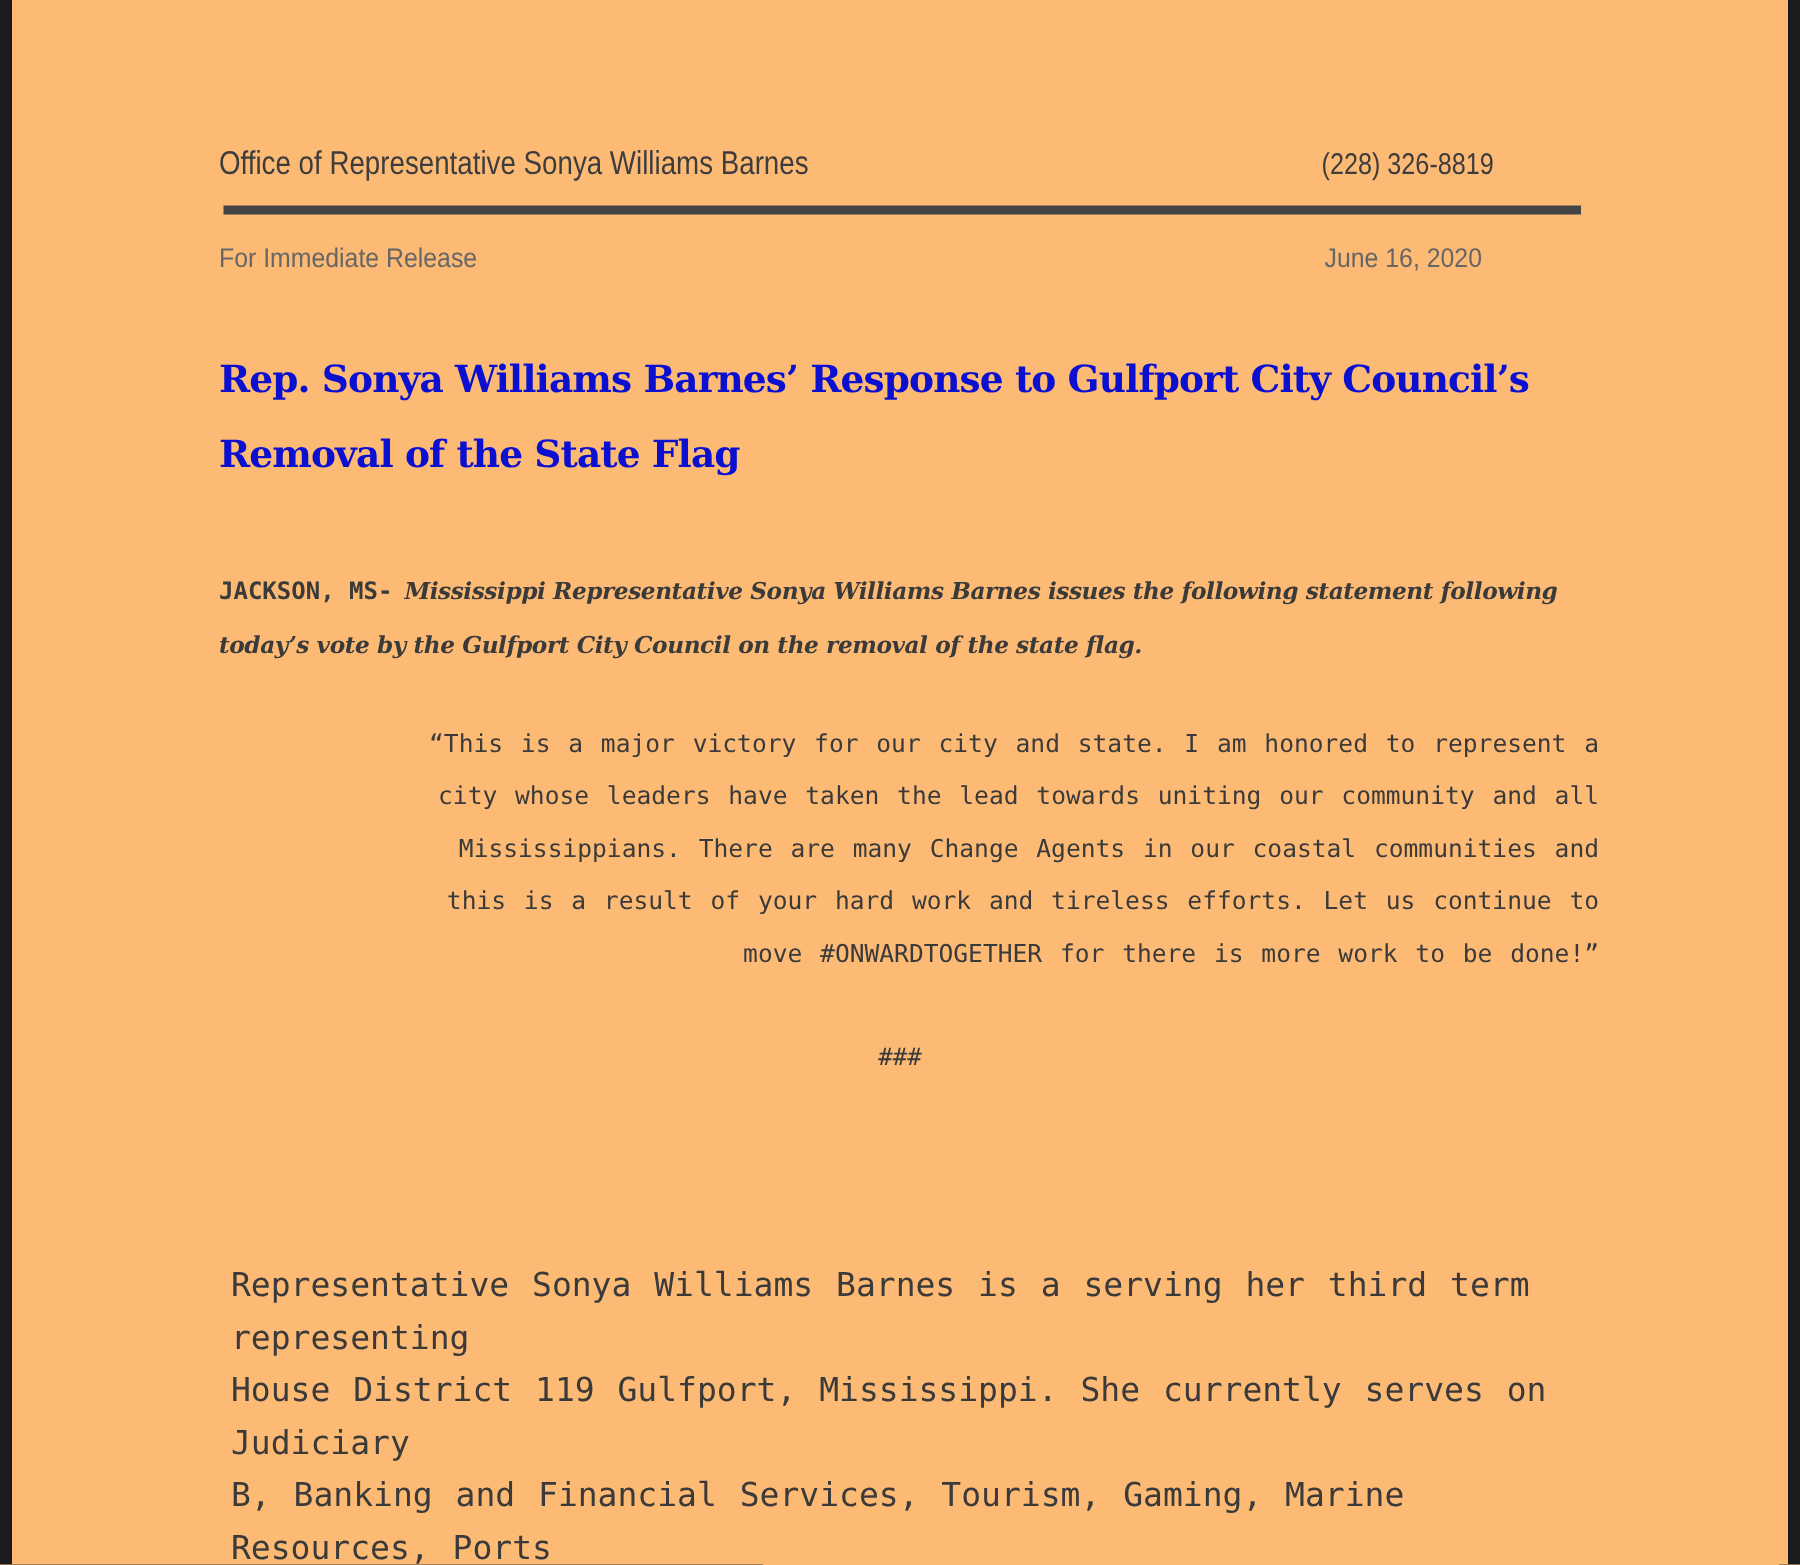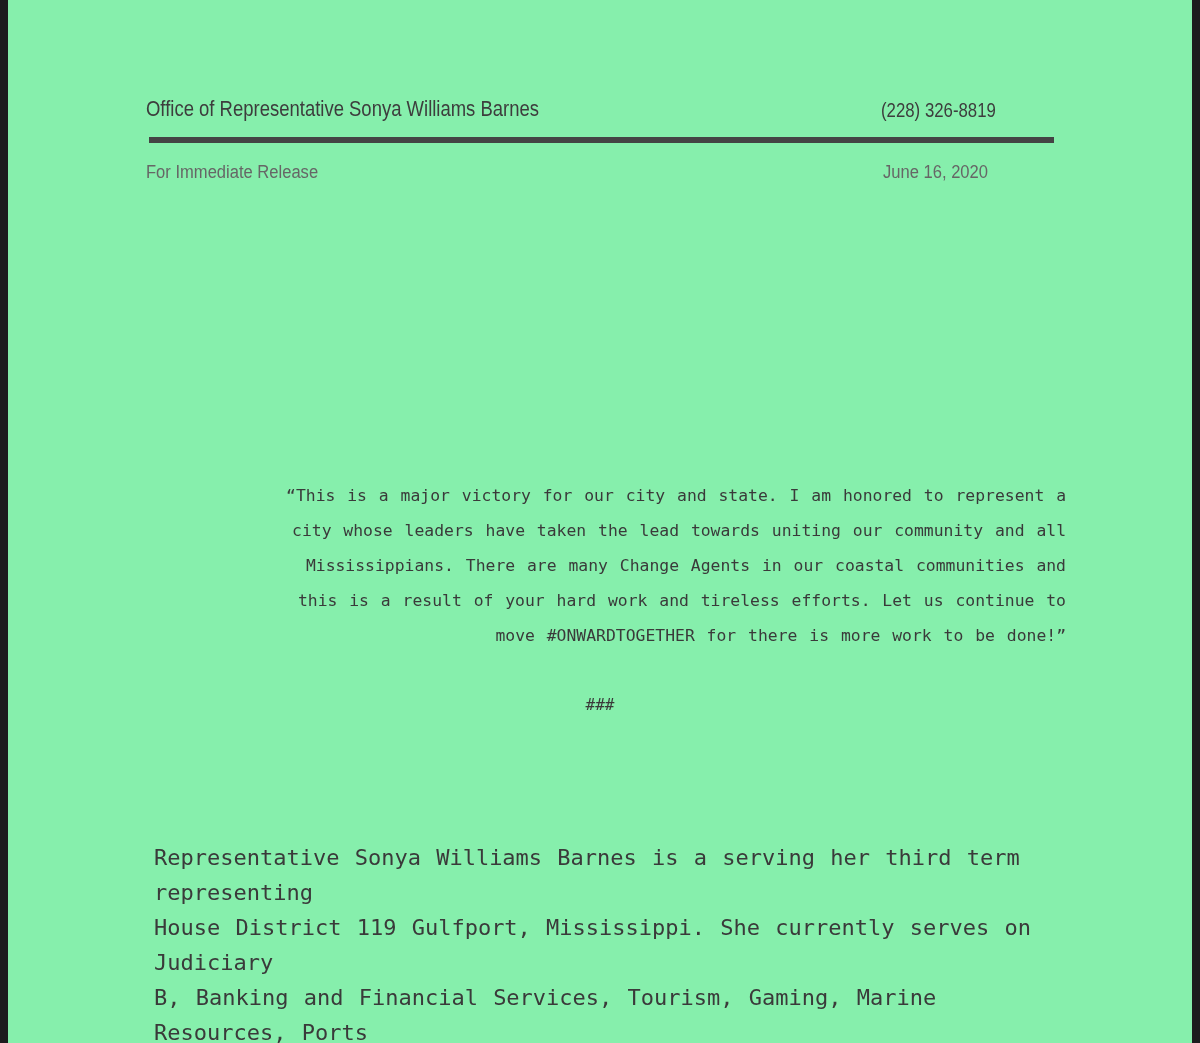--- a/index.html
+++ b/index.html
@@ -9,21 +9,21 @@
       background: #1c1c1e;
       position: relative;
       overflow: hidden;
     }
     .page {
       position: absolute;
       left: 8px;
       top: 0;
       width: 1184px;
       height: 1043px;
-      background: #86efac;
+      background: #fdba74;
     }
     .abs { position: absolute; white-space: nowrap; }
     .header-office {
       left: 138px; top: 96px;
       font-family: "Liberation Sans", sans-serif;
       font-size: 22px;
       color: #3d3d3d;
       transform: scaleX(0.84);
       transform-origin: left top;
       letter-spacing: 0px;
@@ -122,21 +122,25 @@
 <body>
 
 <div class="page">
   <div class="abs header-office">Office of Representative Sonya Williams Barnes</div>
   <div class="abs header-phone">(228) 326-8819</div>
   <div class="abs header-rule"></div>
 
   <div class="abs release-label">For Immediate Release</div>
   <div class="abs release-date">June 16, 2020</div>
 
+  <div class="abs title">Rep. Sonya Williams Barnes’ Response to Gulfport City Council’s Removal of the State Flag</div>
 
+  <div class="abs dateline">
+    <span class="loc">JACKSON, MS-</span>&nbsp;&nbsp;<span class="lede">Mississippi Representative Sonya Williams Barnes issues the following statement following today’s vote by the Gulfport City Council on the removal of the state flag.</span>
+  </div>
 
   <div class="abs quote">“This is a major victory for our city and state.  I am honored to represent a
 city whose leaders have taken the lead towards uniting our community and all
 Mississippians.  There are many Change Agents in our coastal communities and
 this is a result of your hard work and tireless efforts.  Let us continue to
 move #ONWARDTOGETHER for there is more work to be done!”</div>
 
   <div class="abs sep">###</div>
 
   <div class="abs bio">Representative Sonya Williams Barnes is a serving her third term representing

